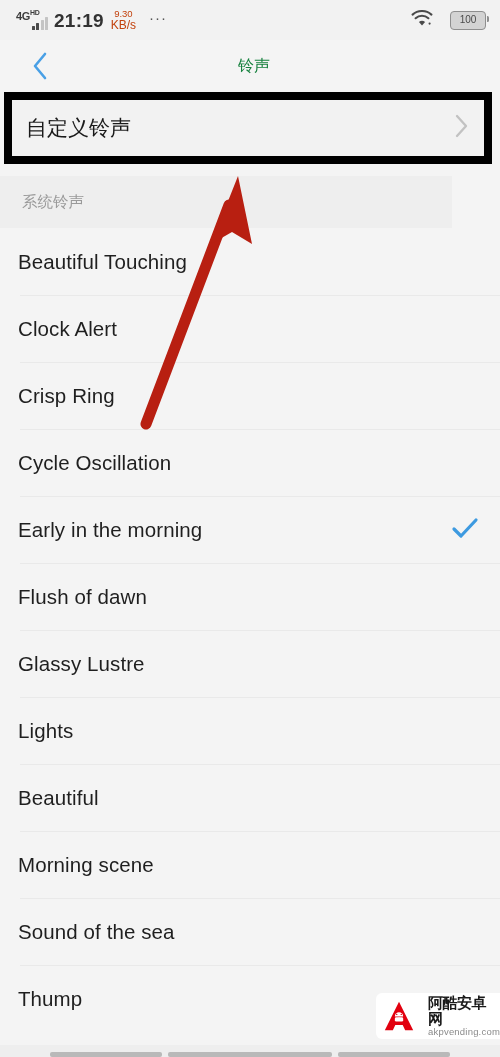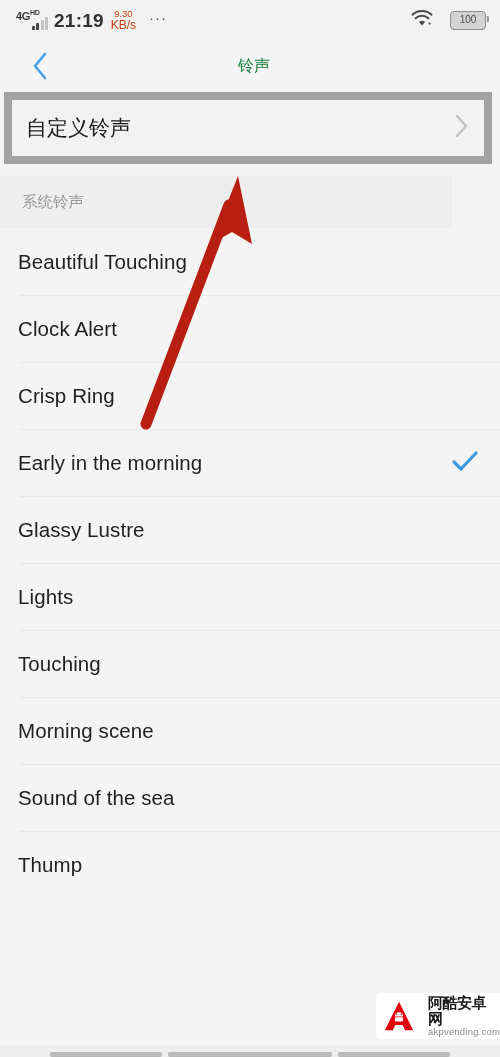--- a/index.html
+++ b/index.html
@@ -134,21 +134,21 @@
     justify-content: center;
     font-size: 16px;
     color: #15803d;
   }
 
   
   .highlight-box {
     position: absolute;
     left: 4px; top: 92px;
     width: 488px; height: 72px;
-    border: 8px solid #a3a3a3;
+    border: 8px solid #000000;
     box-sizing: border-box;
     background: #f4f4f4;
   }
   .custom-row {
     position: absolute;
     left: 0; top: 0;
     width: 100%; height: 100%;
     display: flex;
     align-items: center;
     box-sizing: border-box;
@@ -317,34 +317,40 @@
   <div class="list" id="ringtone-list">
       <div class="row">
         <span class="name">Beautiful Touching</span>
       </div>
       <div class="row">
         <span class="name">Clock Alert</span>
       </div>
       <div class="row">
         <span class="name">Crisp Ring</span>
       </div>
+      <div class="row">
+        <span class="name">Cycle Oscillation</span>
+      </div>
       <div class="row selected">
         <span class="name">Early in the morning</span>
         <span class="check"><svg width="30" height="24" viewBox="0 0 30 24">
             <path d="M4 13 L11 20 L26 4" stroke="#3d9ae0" stroke-width="3.2" fill="none" stroke-linecap="round" stroke-linejoin="round"></path>
           </svg></span>
       </div>
       <div class="row">
+        <span class="name">Flush of dawn</span>
+      </div>
+      <div class="row">
         <span class="name">Glassy Lustre</span>
       </div>
       <div class="row">
         <span class="name">Lights</span>
       </div>
       <div class="row">
-        <span class="name">Touching</span>
+        <span class="name">Beautiful</span>
       </div>
       <div class="row">
         <span class="name">Morning scene</span>
       </div>
       <div class="row">
         <span class="name">Sound of the sea</span>
       </div>
       <div class="row">
         <span class="name">Thump</span>
       </div>

